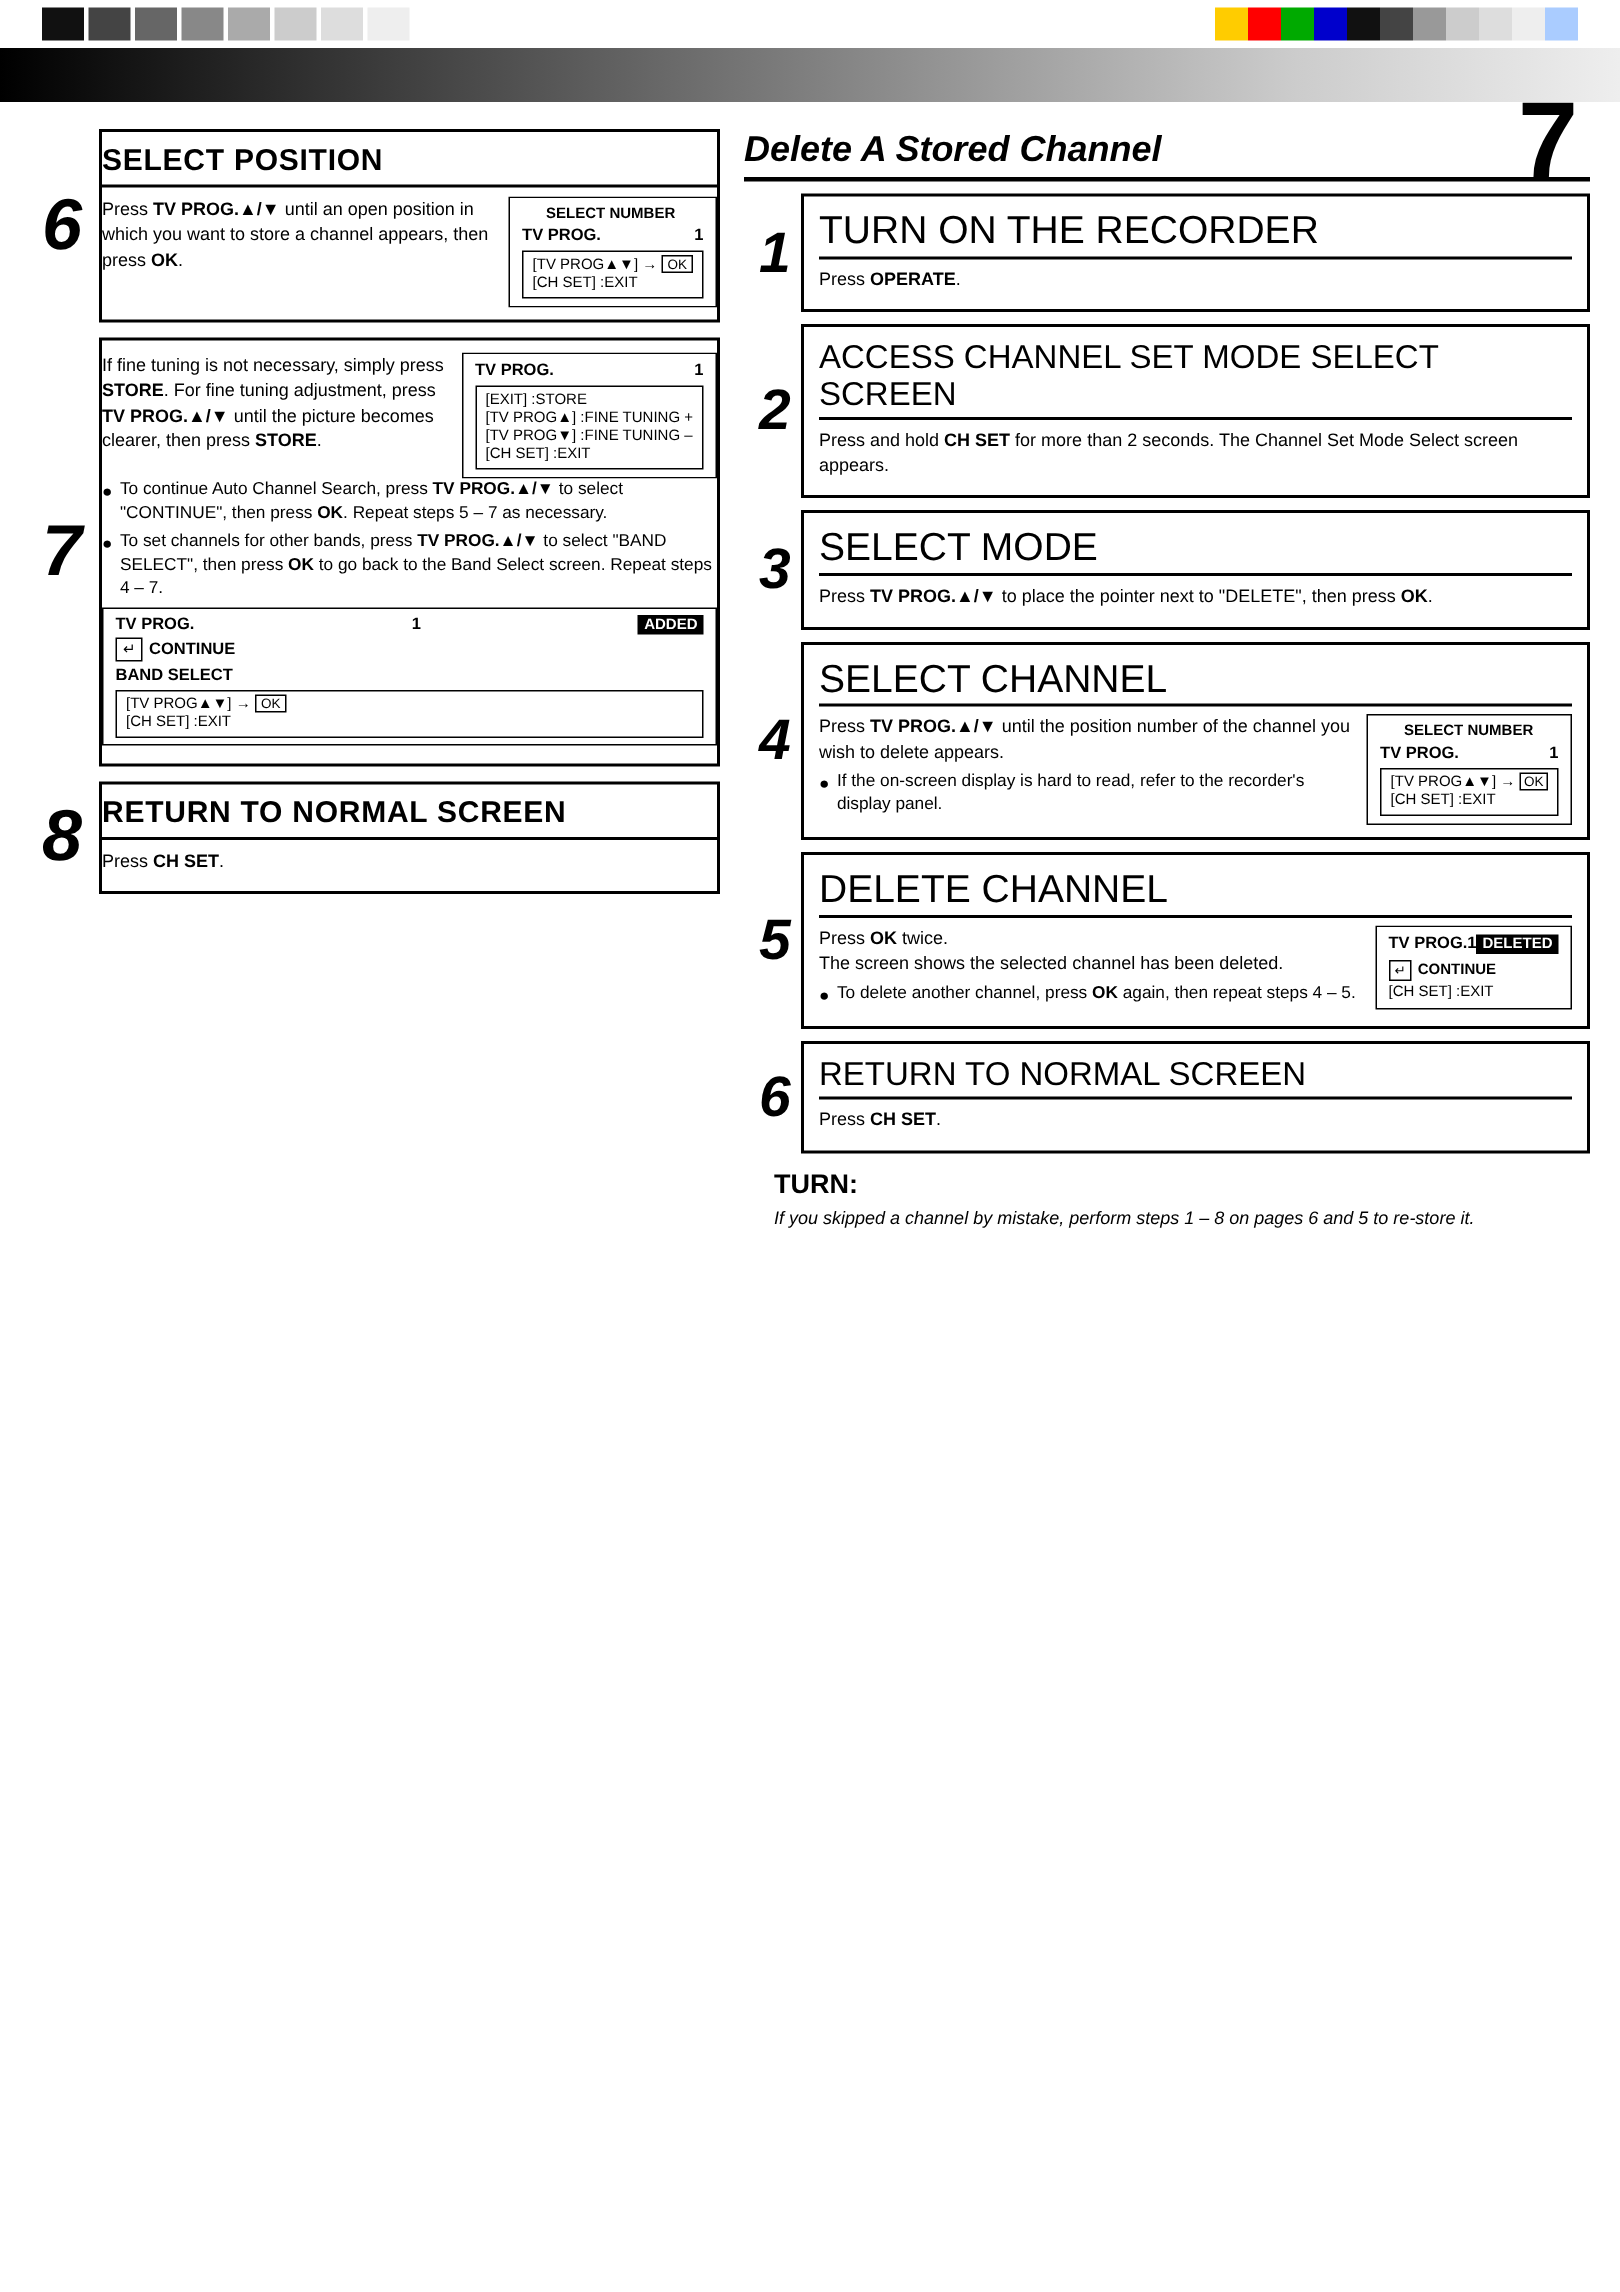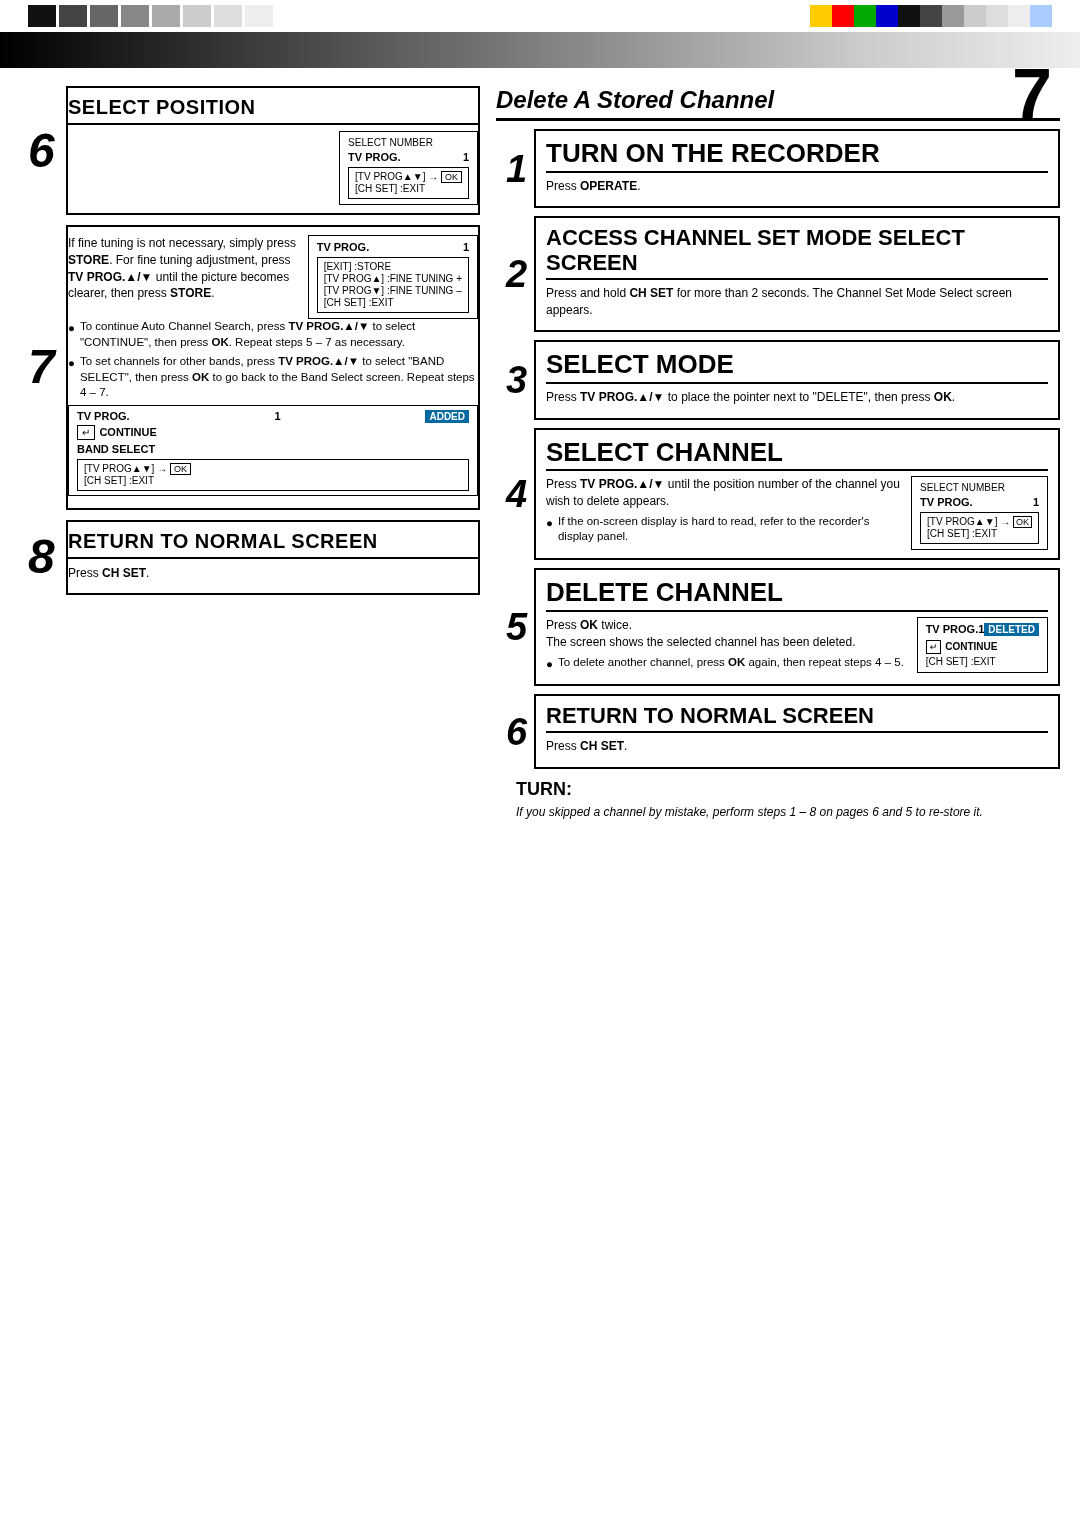--- a/index.html
+++ b/index.html
@@ -116,24 +116,25 @@
     .info-box {
       border: 1px solid #000;
       padding: 5px 8px;
       float: right;
       margin-left: 10px;
       min-width: 120px;
       font-size: 11px;
     }
 
     .info-box-title {
-      font-weight: normal;
+      font-weight: bold;
       font-size: 10px;
       text-transform: uppercase;
       margin-bottom: 3px;
+      margin-left: 16px;
     }
 
     .info-box-row {
       display: flex;
       justify-content: space-between;
       font-weight: bold;
       font-size: 11px;
       margin-bottom: 4px;
     }
 
@@ -170,21 +171,21 @@
 
     .display-row {
       display: flex;
       justify-content: space-between;
       align-items: center;
       margin-bottom: 2px;
       font-weight: bold;
     }
 
     .display-highlight {
-      background: #0369a1;
+      background: #000000;
       color: #fff;
       padding: 1px 4px;
       font-size: 10px;
     }
 
     
     .right-header {
       font-size: 24px;
       font-weight: bold;
       font-style: italic;
@@ -242,21 +243,21 @@
 
     .right-section {
       border: 2px solid #000;
       margin-bottom: 8px;
       padding: 8px 10px;
       position: relative;
     }
 
     .right-section-title {
       font-size: 26px;
-      font-weight: 700;
+      font-weight: 400;
       text-transform: uppercase;
       border-bottom: 2px solid #000;
       padding-bottom: 3px;
       margin-bottom: 5px;
       line-height: 1.1;
     }
   </style>
 </head>
 <body>
 
@@ -303,20 +304,21 @@
             <div class="info-box-title">SELECT NUMBER</div>
             <div class="info-box-row">
               <span>TV PROG.</span>
               <span>1</span>
             </div>
             <div class="nav-keys">
               <div class="nav-key-row">[TV PROG▲▼] → <span style="border:1px solid #000;padding:0 3px;font-size:9px;">OK</span></div>
               <div class="nav-key-row">[CH SET] :EXIT</div>
             </div>
           </div>
+          <p class="body-text">Press <b>TV PROG.▲/▼</b> until an open position in which you want to store a channel appears, then press <b>OK</b>.</p>
         </div>
       </div>
     </div>
 
     <div class="step-wrapper">
       <div class="step-number">7</div>
       <div class="section">
         <div class="section-content clearfix">
           <div class="info-box">
             <div class="info-box-row">

